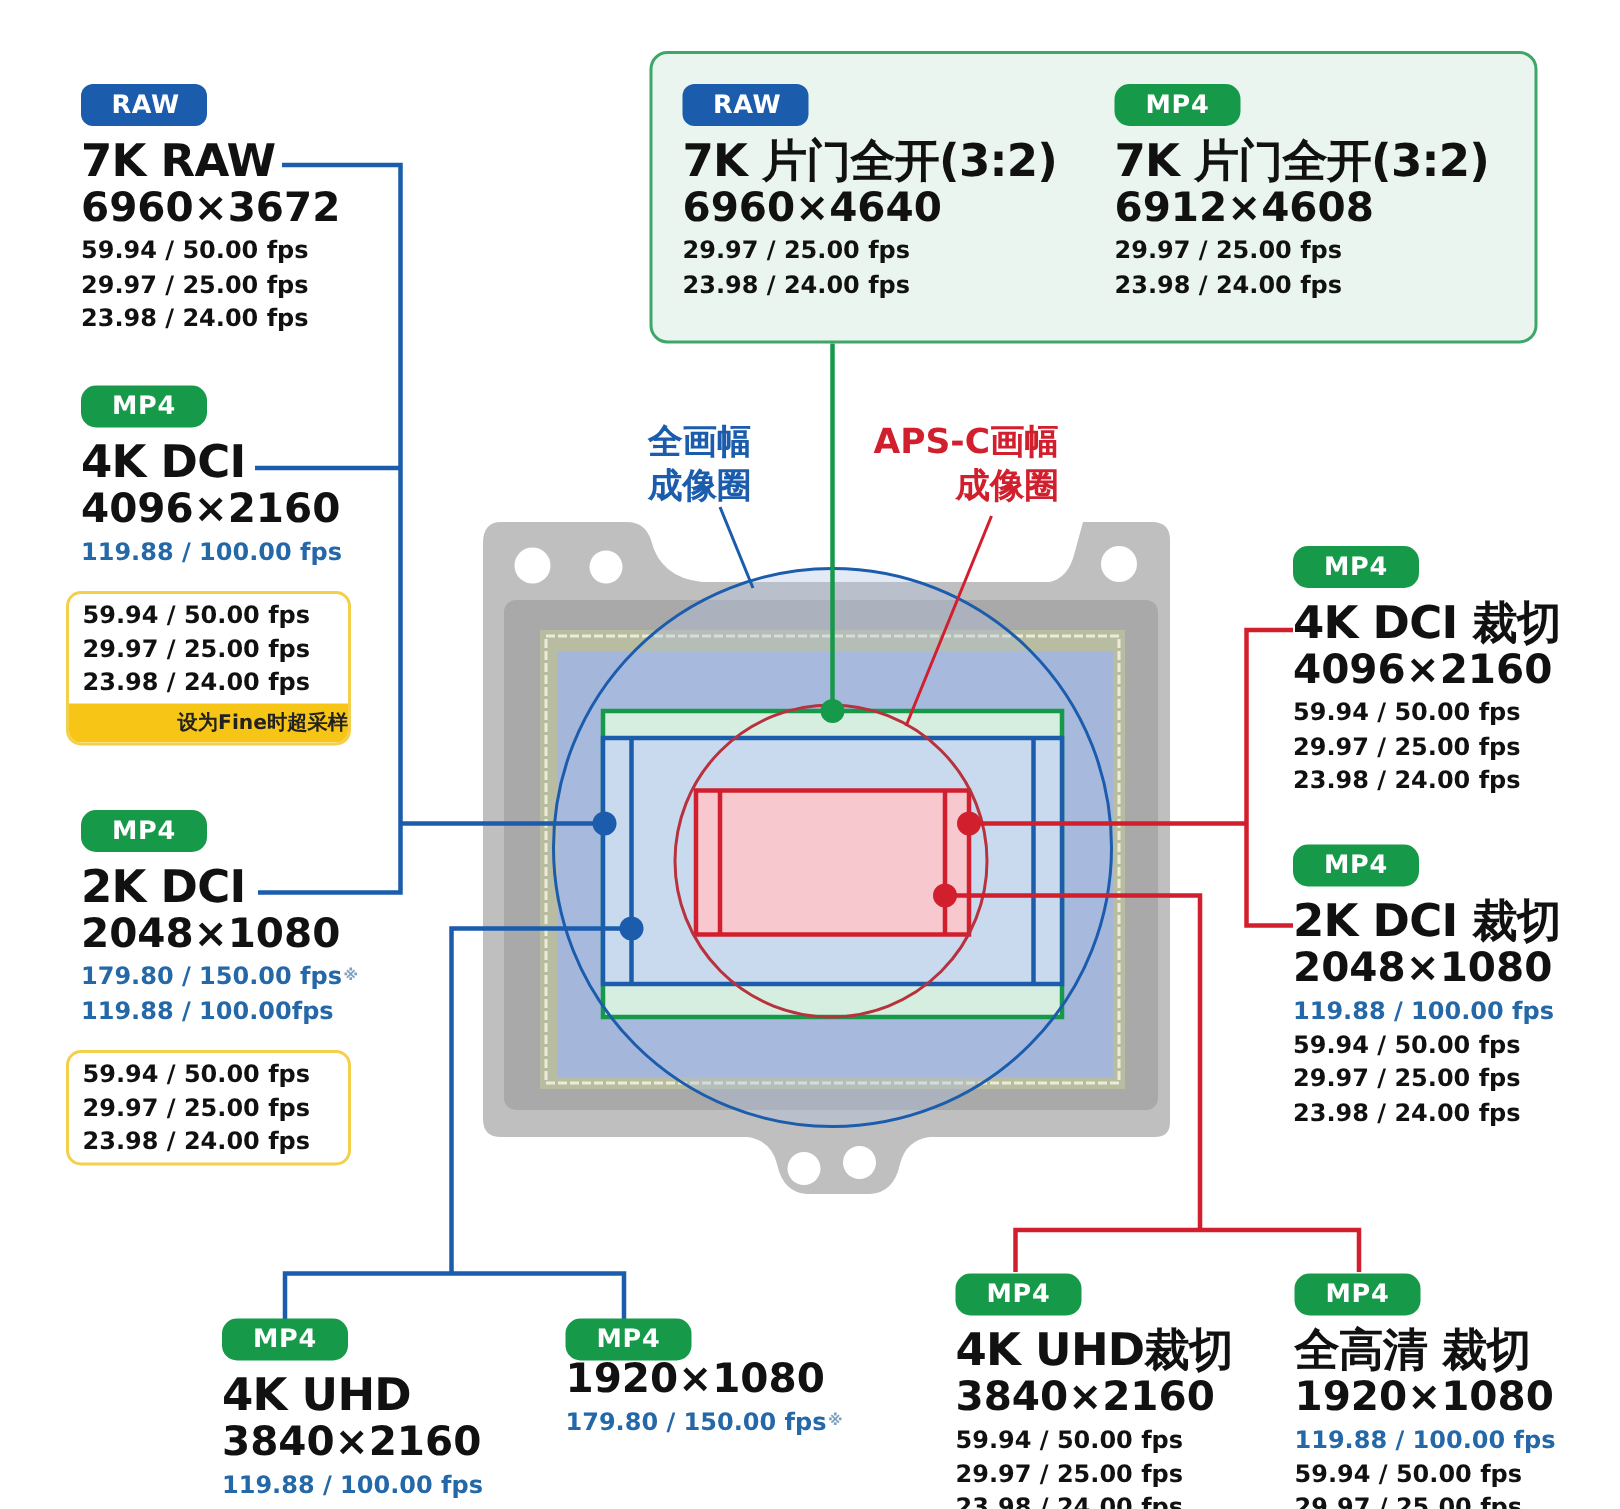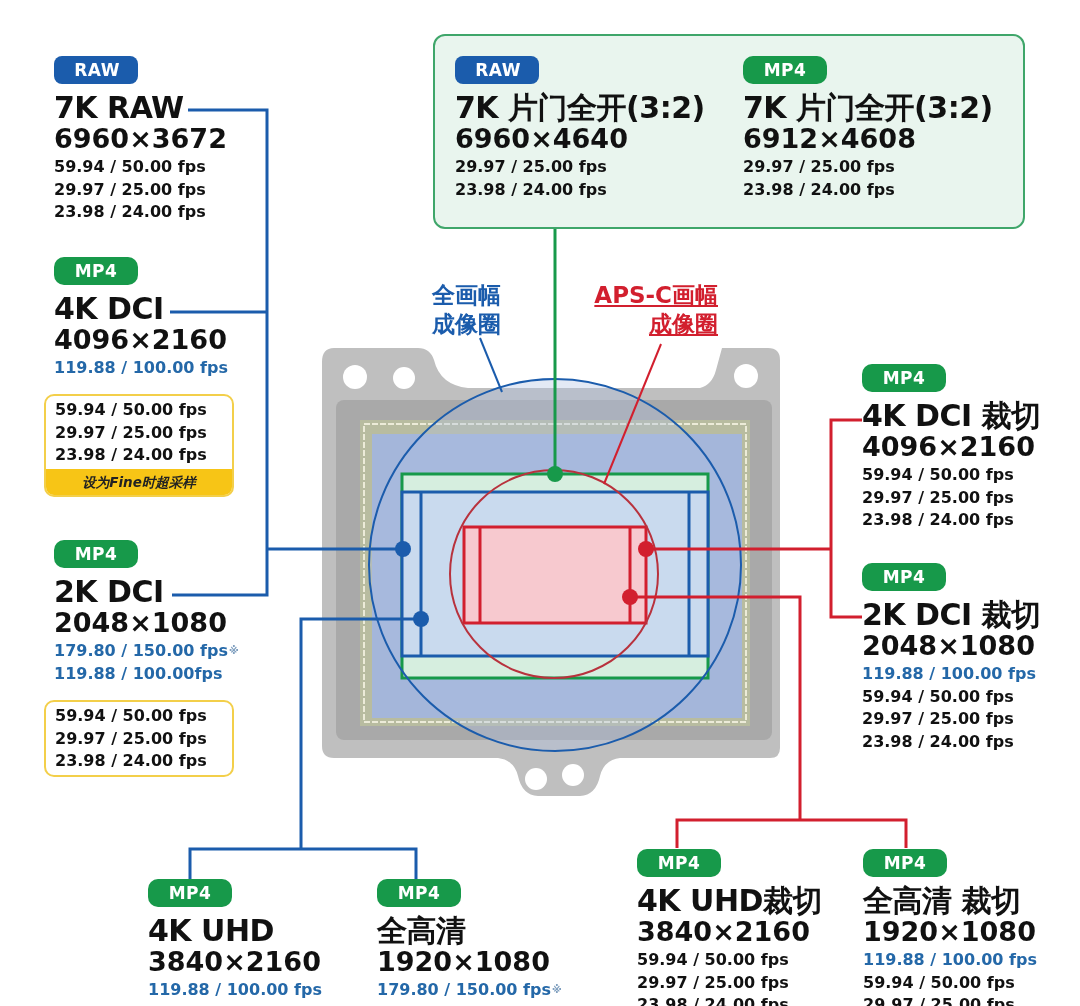--- a/index.html
+++ b/index.html
@@ -13,21 +13,21 @@
   .badge.mp4 { background: #17994a; border-radius: 10px; }
   .title { font-weight: bold; font-size: 30px; line-height: 36px; margin-top: 6px; white-space: nowrap; letter-spacing: -0.5px; }
   .res { font-weight: bold; font-size: 27px; line-height: 26px; white-space: nowrap; }
   .fps { font-weight: bold; font-size: 16px; line-height: 22.5px; white-space: nowrap; }
   .fps.hi { color: #2468a8; }
   .res + .fps { margin-top: 4px; }
   .star { font-size: 10px; vertical-align: top; color: #7f9fbf; margin-left: 1px; }
   .fine-box { margin-top: 4px; width: 182px; border: 2px solid #f3cf4a; border-radius: 10px; overflow: hidden; background: #fff; }
   .fine-box .fps { padding-left: 9px; }
   .fine-box .inner { padding-top: 3px; padding-bottom: 2px; }
-  .fine-note { background: #f7c516; color: #222; font-weight: bold; font-size: 13.5px; line-height: 26px; text-align: center; white-space: nowrap; font-style: italic; }
+  .fine-note { background: #f7c516; color: #222; font-weight: bold; font-size: 13.5px; line-height: 26px; text-align: right; white-space: nowrap; }
   .top-box { position: absolute; left: 433px; top: 34px; width: 592px; height: 195px; border: 2px solid #3fa66a;
              border-radius: 12px; background: #e9f5ee; }
   .top-col { position: absolute; top: 20px; }
   .circle-label { position: absolute; font-weight: bold; font-size: 23px; line-height: 29px; text-align: right; white-space: nowrap; }
   .circle-label.ff { color: #1b5cac; }
   .circle-label.apsc { color: #d21f2e; }
 </style>
 </head>
 <body>
 
@@ -91,21 +91,21 @@
     <polyline points="677,848 677,820 906,820 906,848"></polyline>
   </g>
   <circle cx="646" cy="549" r="8" fill="#d21f2e"></circle>
   <circle cx="630" cy="597" r="8" fill="#d21f2e"></circle>
 </svg>
 
 <div class="circle-label ff" style="left:432px; top:281px;">
   <div>全画幅</div>
   <div>成像圈</div>
 </div>
-<div class="circle-label apsc" style="left:568px; top:281px; width:150px;text-decoration:underline;">
+<div class="circle-label apsc" style="left:556px; top:281px; width:150px;">
   <div>APS-C画幅</div>
   <div>成像圈</div>
 </div>
 
 <div class="top-box">
   <div class="top-col" style="left:20px;">
     <span class="badge raw">RAW</span>
     <div class="title">7K 片门全开(3:2)</div>
     <div class="res">6960×4640</div>
     <div class="fps">29.97 / 25.00 fps</div>
@@ -186,21 +186,20 @@
 
 <div class="block" style="left:148px; top:879px;">
   <span class="badge mp4">MP4</span>
   <div class="title">4K UHD</div>
   <div class="res">3840×2160</div>
   <div class="fps hi">119.88 / 100.00 fps</div>
 </div>
 
 <div class="block" style="left:377px; top:879px;">
   <span class="badge mp4">MP4</span>
-  <div class="title">全高清</div>
   <div class="res">1920×1080</div>
   <div class="fps hi">
     <span>179.80 / 150.00 fps</span><span class="star">※</span>
   </div>
 </div>
 
 <div class="block" style="left:637px; top:849px;">
   <span class="badge mp4">MP4</span>
   <div class="title">4K UHD裁切</div>
   <div class="res">3840×2160</div>

